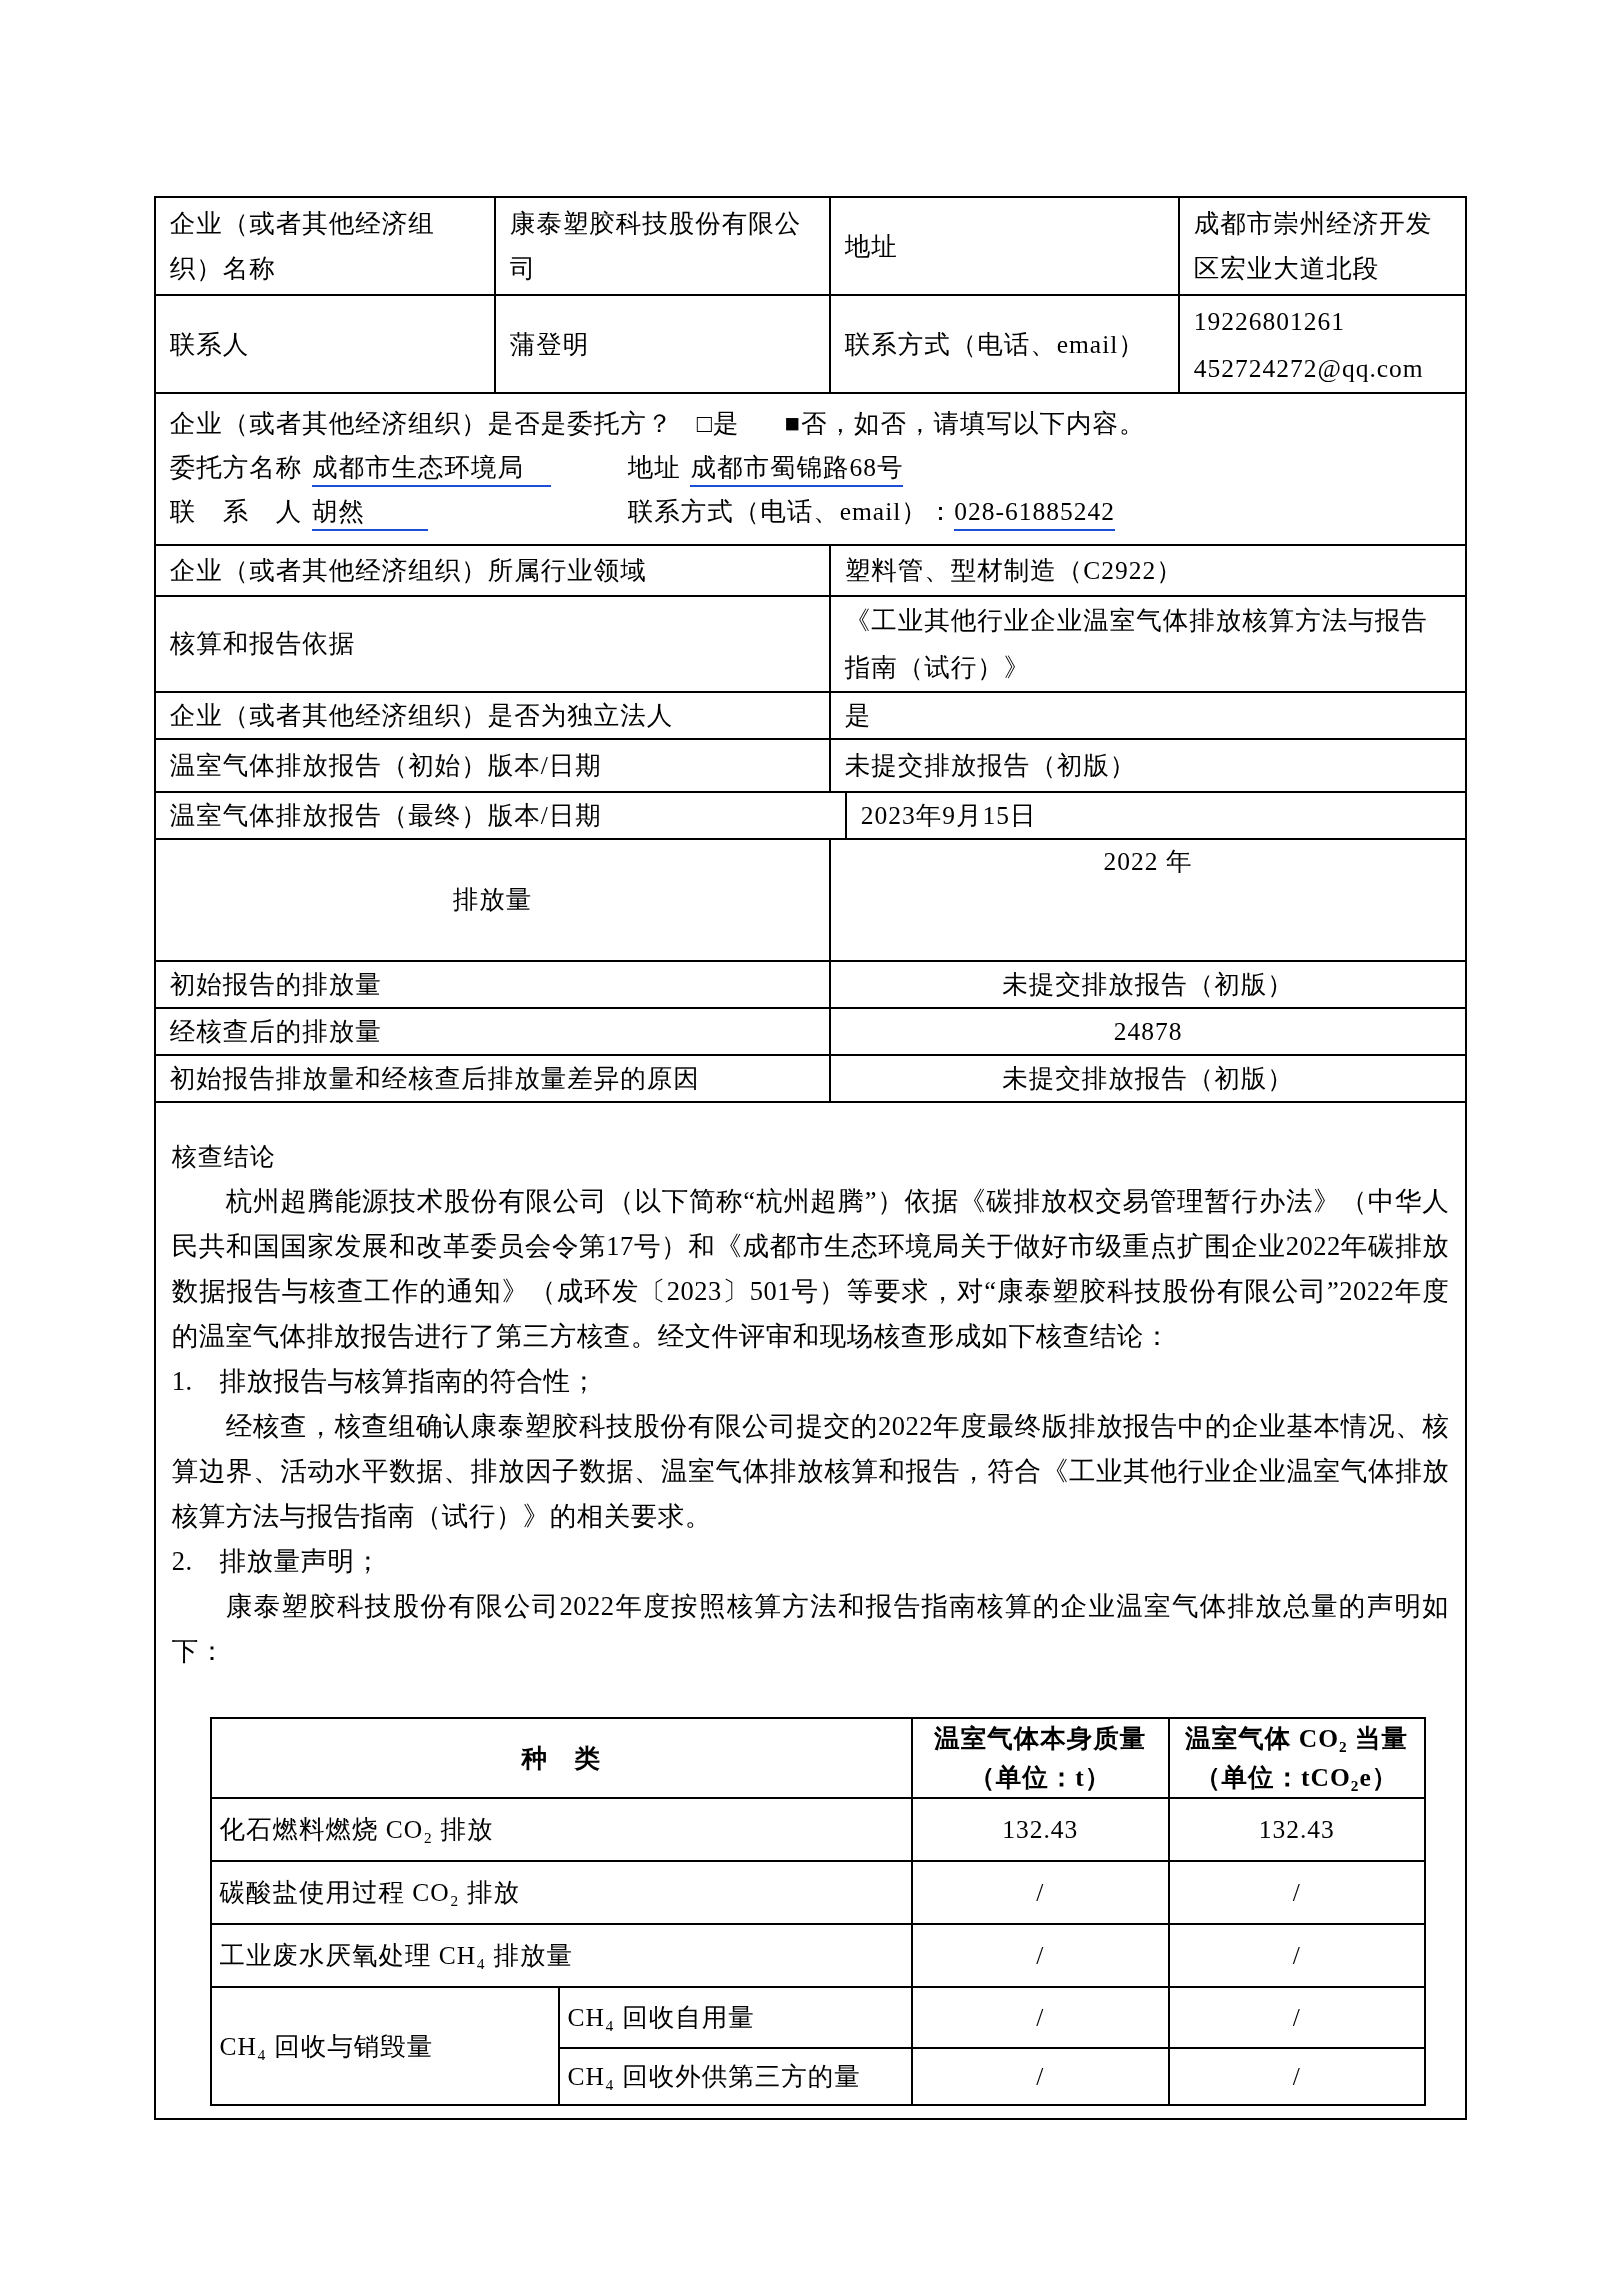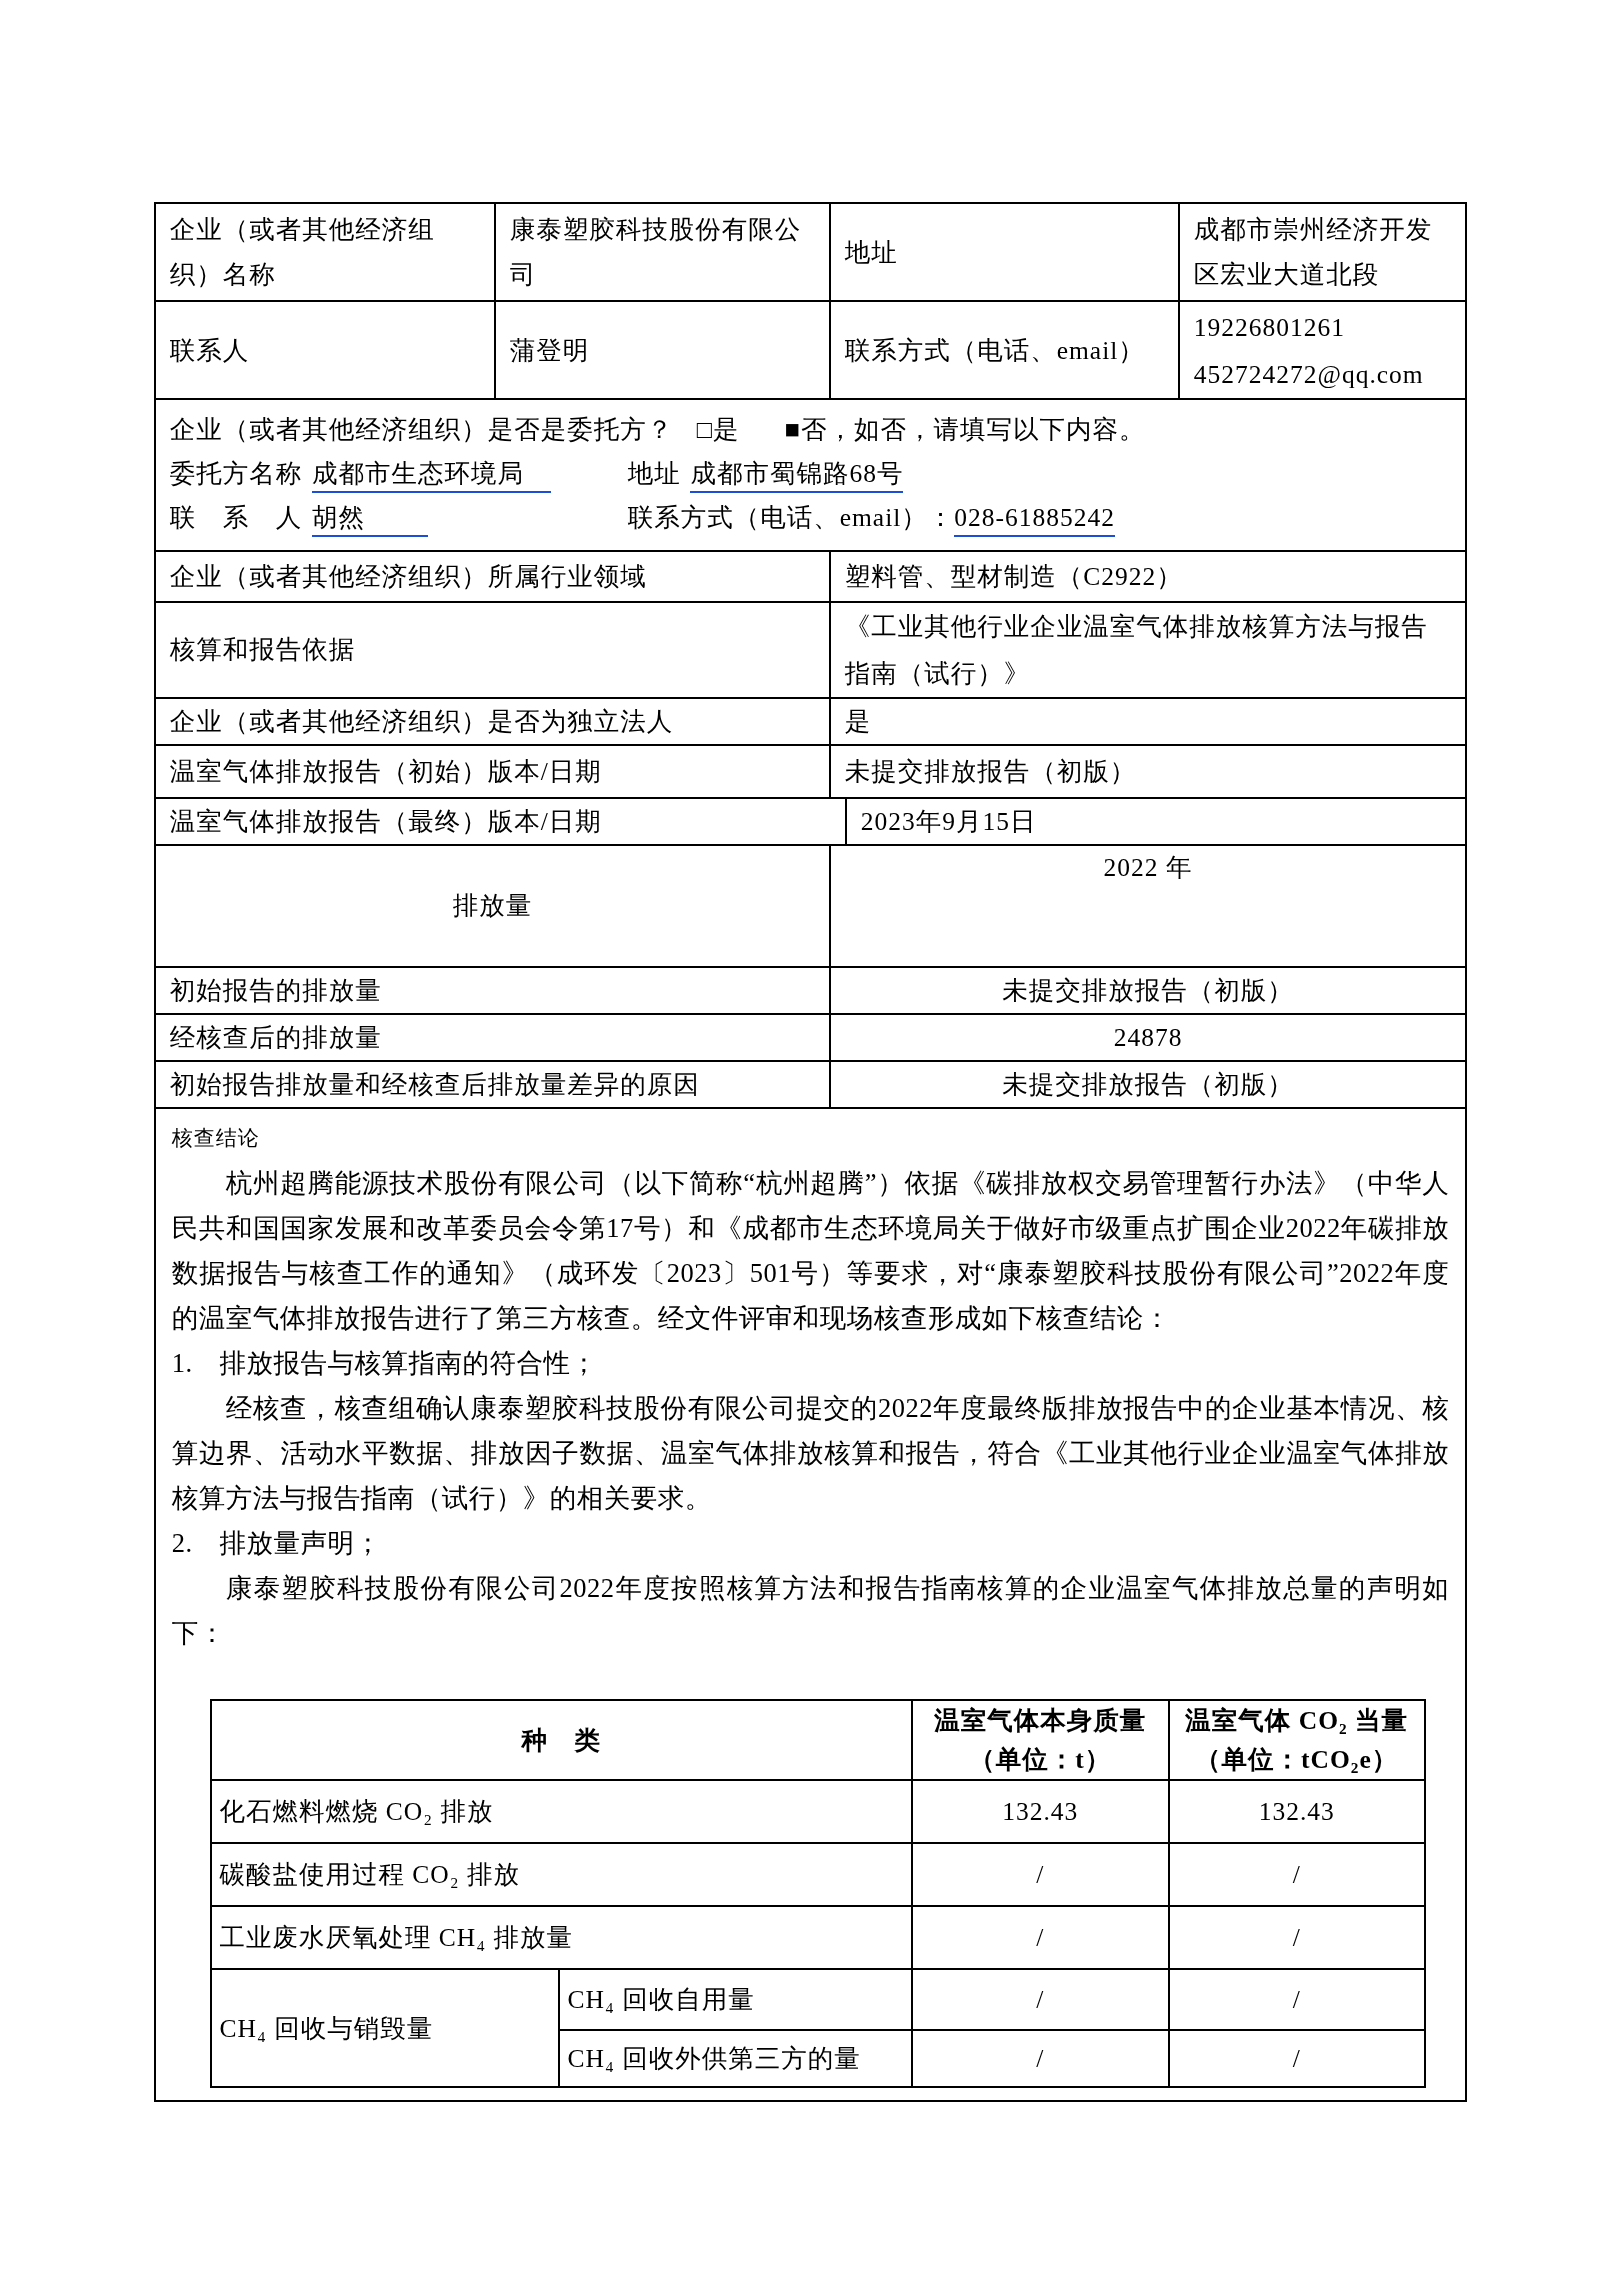--- a/index.html
+++ b/index.html
@@ -1,21 +1,21 @@
 <!DOCTYPE html>
 <html><head>
 <meta charset="utf-8">
 <style>
   html,body { margin:0; padding:0; }
   body {
     width:1621px; height:2293px; background:#ffffff; position:relative;
     font-family:"Liberation Serif","DejaVu Serif",serif; color:#000;
   }
   .doc-table {
-    position:absolute; left:154px; top:202px; width:1313px;
+    position:absolute; left:154px; top:196px; width:1313px;
     border:2.9px solid #000; box-sizing:border-box; background:#fff;
   }
   .r { display:flex; border-top:2px solid #000; box-sizing:border-box; }
   .r.first { border-top:none; }
   .r.h { border-top:2.9px solid #000; }
   .c {
     box-sizing:border-box; padding:0 13.7px; display:flex; align-items:center;
     font-size:25.5px; letter-spacing:1px; line-height:45px;
   }
   .c + .c, .wr { border-left:2px solid #000; }
@@ -36,21 +36,21 @@
   .u { border-bottom:2px solid #1d4ed8; display:inline-block; line-height:35px; }
   .u.pr28{ padding-right:27.4px; } .u.pr64{ padding-right:63px; }
   .lblgap { display:inline-block; width:9.8px; }
   
   .ecol { display:flex; flex-direction:column; }
   .esub1 { flex:1; display:flex; flex-direction:column; align-items:center; justify-content:center;
            border-bottom:2px solid #000; font-size:25.5px; line-height:41px; padding:2px 7.8px; text-align:center; letter-spacing:1px;}
   .esub2 { height:43px; display:flex; align-items:center; justify-content:center; font-size:25.5px; letter-spacing:1px;}
   
   .conclusion { display:block; width:100%; box-sizing:border-box; padding:7.8px 15.7px 11.8px; }
-  .con-title { font-size:21px; line-height:45px; letter-spacing:1px; }
+  .con-title { font-size:25px; line-height:45px; letter-spacing:1px;margin-top:24px; }
   .con-p { font-size:26.5px; line-height:45px; letter-spacing:0.5px; text-align:justify; text-indent:54px; margin:0; }
   .con-item { font-size:26.5px; line-height:45px; letter-spacing:0.5px; margin:0; }
   
   .sp-table { border-collapse:collapse; margin:43px 0 0 38px; width:1213px; table-layout:fixed; }
   .sp-table td { border:2px solid #000; border-top-width:2.9px; border-bottom-width:2.9px;
                  font-size:25.5px; letter-spacing:1px; padding:0 7.8px; box-sizing:border-box; }
   .sp-head { text-align:center; font-weight:bold; line-height:39px; }
   .sp-label { text-align:left; padding-left:21.6px; }
   .sp-val { text-align:center; }
   .sp-hr { height:76px; } .sp-r { height:63px; } .sp-r5 { height:61px; } .sp-r6 { height:57px;margin-left:30px; }

